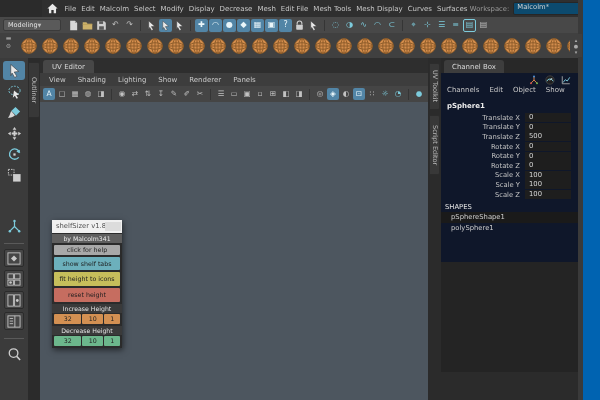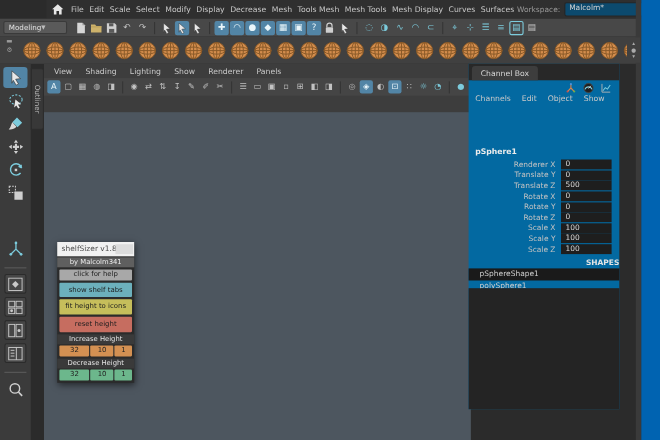--- a/index.html
+++ b/index.html
@@ -73,34 +73,34 @@
   #uv-panel{position:absolute;left:40px;top:58px;width:388px;height:342px;background:#3d3d3d;}
   #uv-tabbar{height:15px;background:#2e2e2e;display:flex;align-items:flex-end;padding-left:3px;}
   #uv-tab{background:#474747;color:#d8d8d8;font-size:7px;padding:2.5px 9px;border-radius:3px 3px 0 0;}
   #uv-menus{height:13px;background:#3d3d3d;display:flex;align-items:center;padding-left:3px;}
   .uv-menu-item{font-size:7px;color:#c9c9c9;padding:0 6px;}
   #uv-toolbar{height:16px;background:#454545;display:flex;align-items:center;padding-left:3px;gap:1px;overflow:hidden;}
   #uv-toolbar .ticon{width:12px;height:12px;font-size:7.5px;}
   #uv-canvas{position:absolute;left:0;top:44px;right:0;bottom:0;background:#4d565f;}
 
   
-  #channel-panel{position:absolute;left:426px;top:58px;width:137px;height:314px;background:#0369a1;}
+  #channel-panel{position:absolute;left:441px;top:58px;width:137px;height:314px;background:#0f172a;}
   #cb-tabbar{height:15px;background:#282828;display:flex;align-items:flex-end;padding-left:3px;}
   #cb-tab{background:#3d3d3d;color:#d8d8d8;font-size:7px;padding:2.5px 8px;border-radius:3px 3px 0 0;}
   #cb-icons{height:13px;display:flex;justify-content:flex-end;align-items:center;gap:5px;padding-right:7px;}
   #cb-icons .ticon{width:11px;height:11px;}
   #cb-icons svg{width:10px;height:10px;}
   #cb-menus{height:12px;display:flex;padding:0 6px;gap:10px;}
   .cb-menu-item{font-size:7px;color:#c9c9c9;}
-  #cb-object{font-size:7px;font-weight:bold;color:#ededed;padding:4px 0 3px 6px;margin-top:32px;}
+  #cb-object{font-size:7px;font-weight:bold;color:#ededed;padding:4px 0 3px 6px;}
   .cb-row{display:flex;align-items:center;height:9.6px;padding-right:7px;}
   .cb-label{flex:1;text-align:right;font-size:6.8px;color:#c2c2c2;padding-right:5px;white-space:nowrap;}
   .cb-value{width:46px;height:9px;background:#1e1e1e;font-size:6.8px;color:#d8d8d8;
             padding-left:4px;line-height:9px;}
-  .cb-section-header{font-size:6.8px;font-weight:bold;color:#e5e5e5;padding:4px 0 1px 4px;text-align:right;}
+  .cb-section-header{font-size:6.8px;font-weight:normal;color:#e5e5e5;padding:4px 0 1px 4px;}
   .cb-section-item{font-size:6.8px;color:#cfcfcf;padding-left:10px;height:11px;line-height:11px;}
   .cb-section-item.selected{background:#1a1a1a;}
   #cb-empty{position:absolute;left:0;right:0;top:204px;bottom:0;background:#242424;}
 
   #divider{position:absolute;left:578px;top:0;width:5px;height:400px;background:#3a3a3a;}
   #blue-strip{position:absolute;left:583px;top:0;width:17px;height:400px;background:#0063b1;}
 
   
   #shelf-sizer{position:absolute;left:52px;top:220px;width:70px;background:#2b2b2b;z-index:5;
                box-shadow:1px 2px 6px rgba(0,0,0,.55);}
@@ -123,27 +123,27 @@
 
   <div id="menubar">
     <span class="mb-home">
         <svg viewBox="0 0 14 13">
           <path d="M7 .5L.5 6.5h2v6h3V8.5h3v4h3v-6h2z" fill="#e8e8e8"></path>
         </svg>
       </span>
     <span id="menubar-items" style="display:flex;align-items:center;">
         <span class="menu-item">File</span>
         <span class="menu-item">Edit</span>
-        <span class="menu-item">Scale</span>
+        <span class="menu-item">Malcolm</span>
         <span class="menu-item">Select</span>
         <span class="menu-item">Modify</span>
         <span class="menu-item">Display</span>
         <span class="menu-item">Decrease</span>
         <span class="menu-item">Mesh</span>
-        <span class="menu-item">Tools Mesh</span>
+        <span class="menu-item">Edit File</span>
         <span class="menu-item">Mesh Tools</span>
         <span class="menu-item">Mesh Display</span>
         <span class="menu-item">Curves</span>
         <span class="menu-item">Surfaces</span>
       </span>
     <span id="workspace">
       <span id="workspace-label">Workspace:</span>
       <span id="workspace-box">
         <span>Malcolm*</span>
         <span class="chev">▼</span>
@@ -547,20 +547,23 @@
           <path d="M10.4 10L14 13.8" stroke="#cfcfcf" stroke-width="1.6"></path>
         </svg>
       </span>
   </div>
 
   <div class="vtab" id="outliner-tab">Outliner</div>
   <div class="vtab" id="uv-toolkit-tab">UV Toolkit</div>
   <div class="vtab" id="script-editor-tab">Script Editor</div>
 
   <div id="uv-panel">
+    <div id="uv-tabbar">
+      <span id="uv-tab">UV Editor</span>
+    </div>
     <div id="uv-menus">
         <span class="uv-menu-item">View</span>
         <span class="uv-menu-item">Shading</span>
         <span class="uv-menu-item">Lighting</span>
         <span class="uv-menu-item">Show</span>
         <span class="uv-menu-item">Renderer</span>
         <span class="uv-menu-item">Panels</span>
       </div>
     <div id="uv-toolbar">
         <span class="ticon active">A</span>
@@ -628,21 +631,21 @@
       </div>
     <div id="cb-menus">
         <span class="cb-menu-item">Channels</span>
         <span class="cb-menu-item">Edit</span>
         <span class="cb-menu-item">Object</span>
         <span class="cb-menu-item">Show</span>
       </div>
     <div id="cb-object">pSphere1</div>
     <div id="cb-rows">
         <div class="cb-row">
-          <span class="cb-label">Renderer X</span>
+          <span class="cb-label">Translate X</span>
           <span class="cb-value">0</span>
         </div>
         <div class="cb-row">
           <span class="cb-label">Translate Y</span>
           <span class="cb-value">0</span>
         </div>
         <div class="cb-row">
           <span class="cb-label">Translate Z</span>
           <span class="cb-value">500</span>
         </div>

